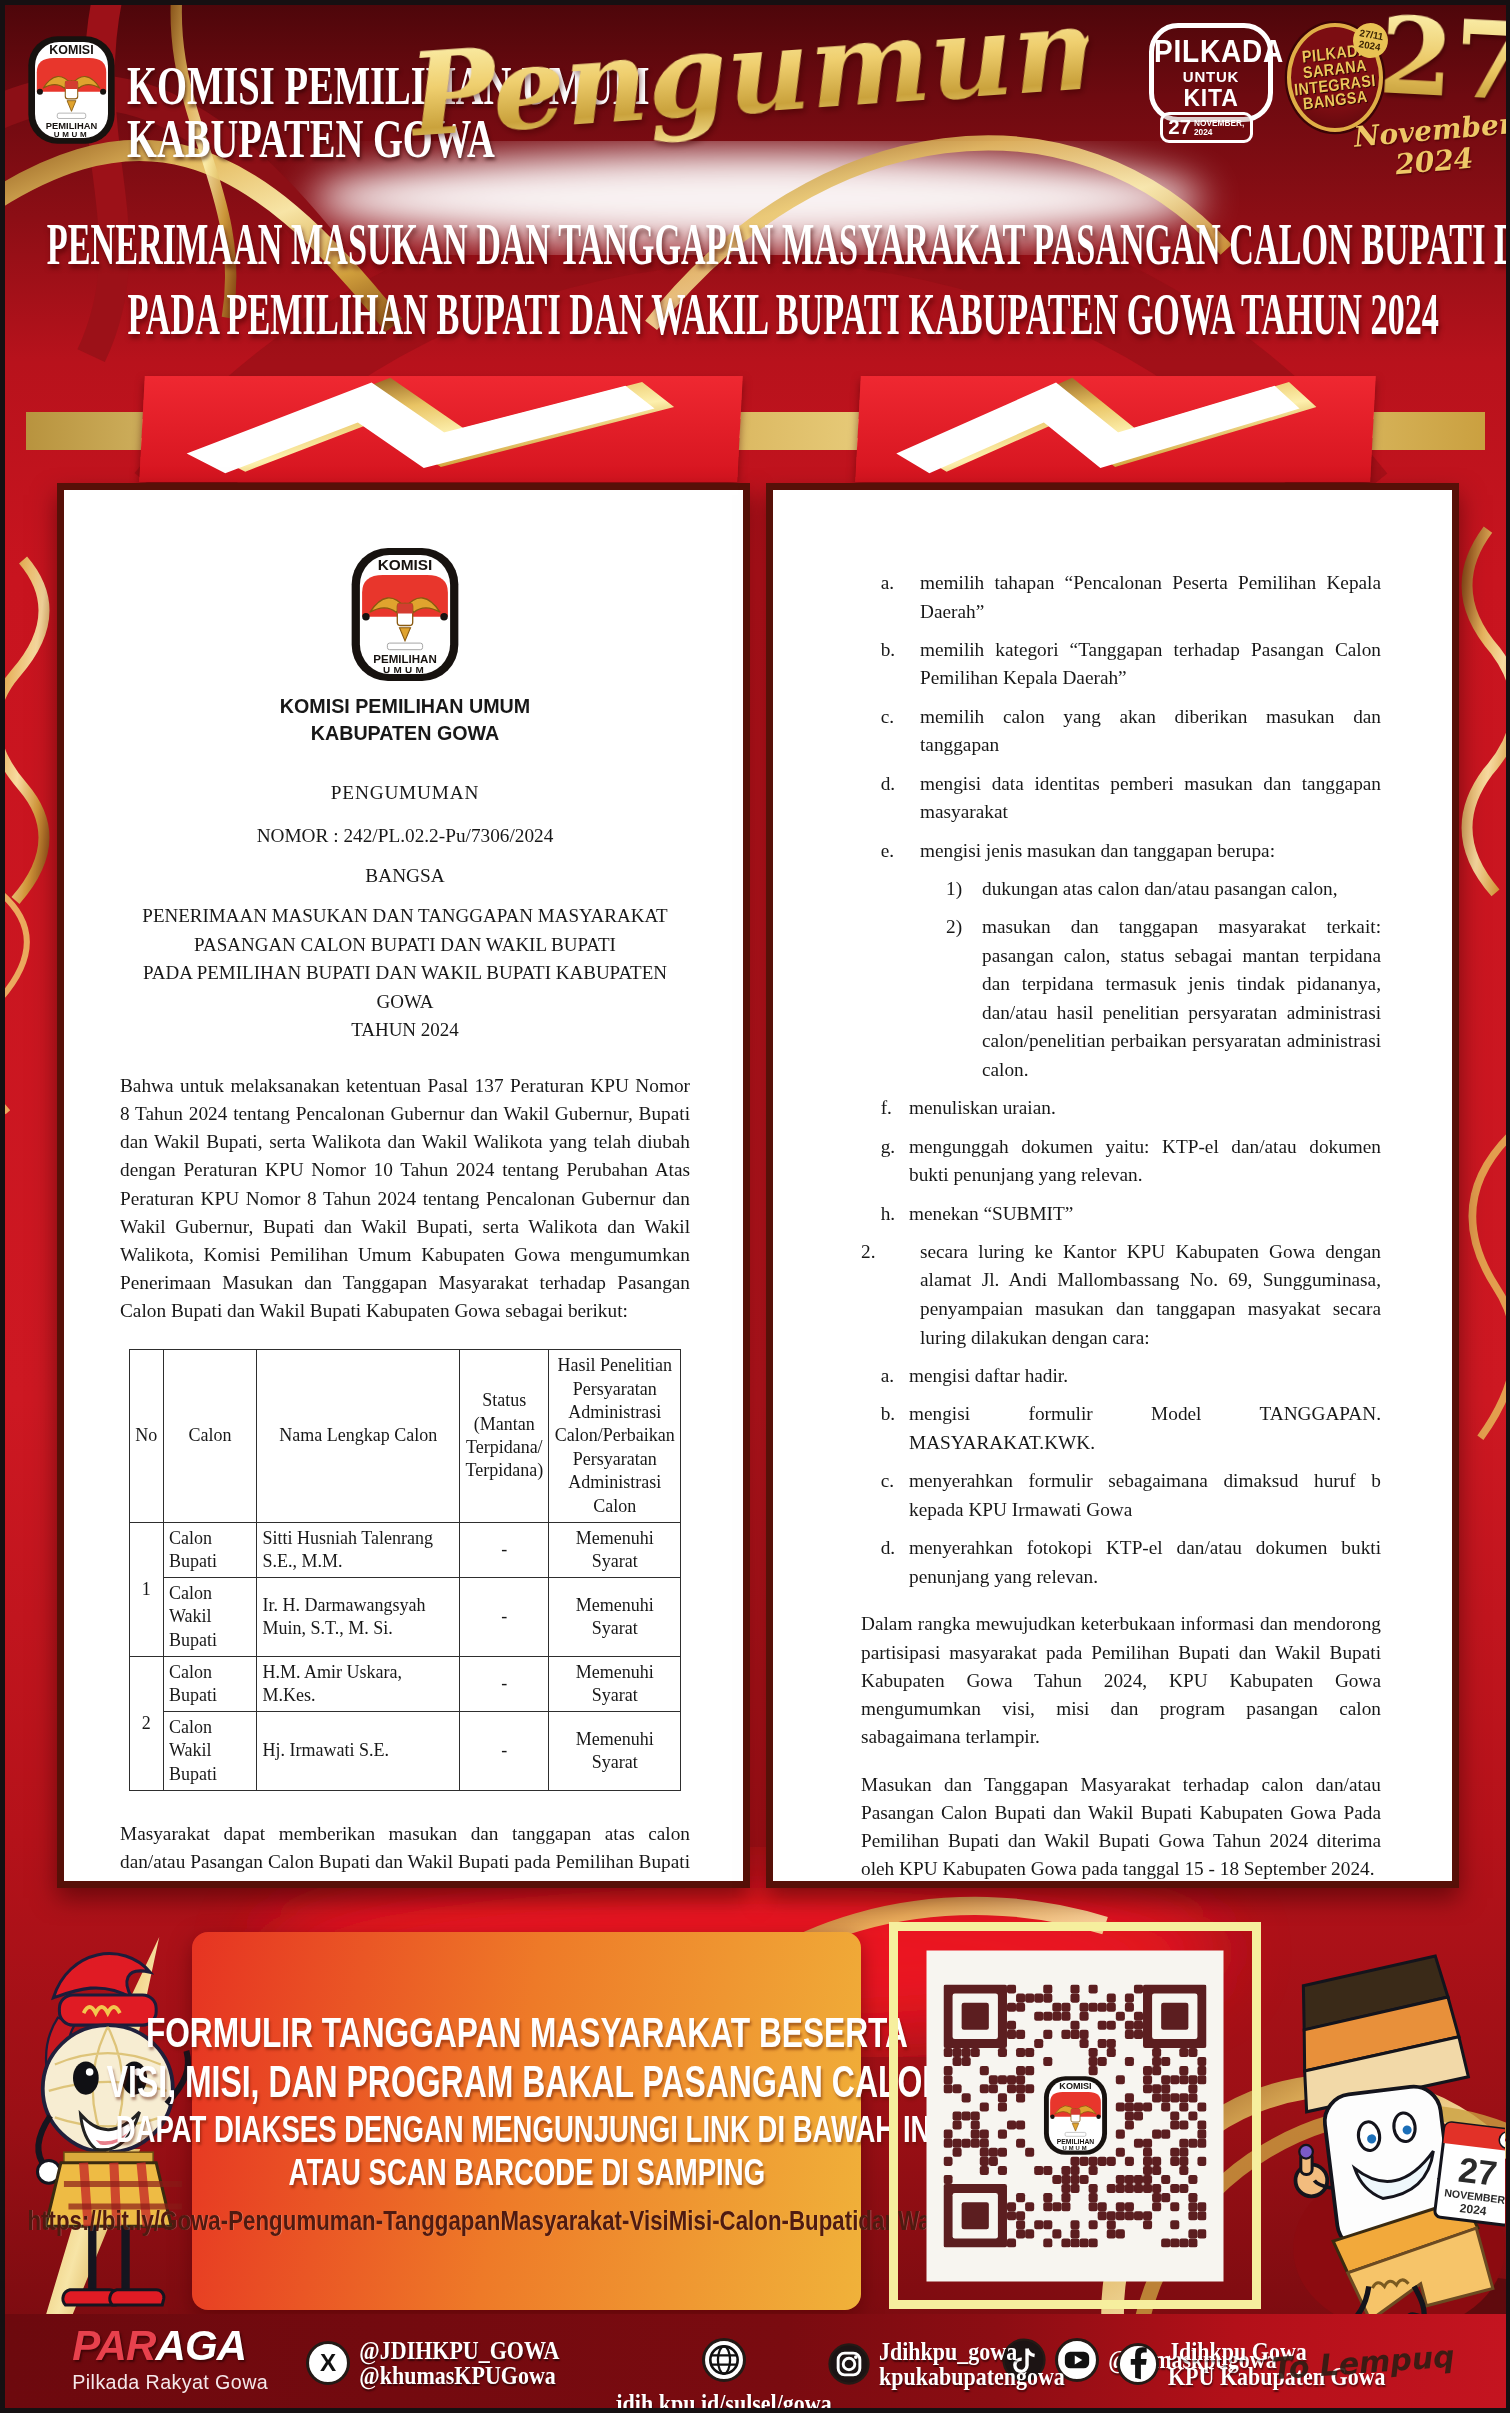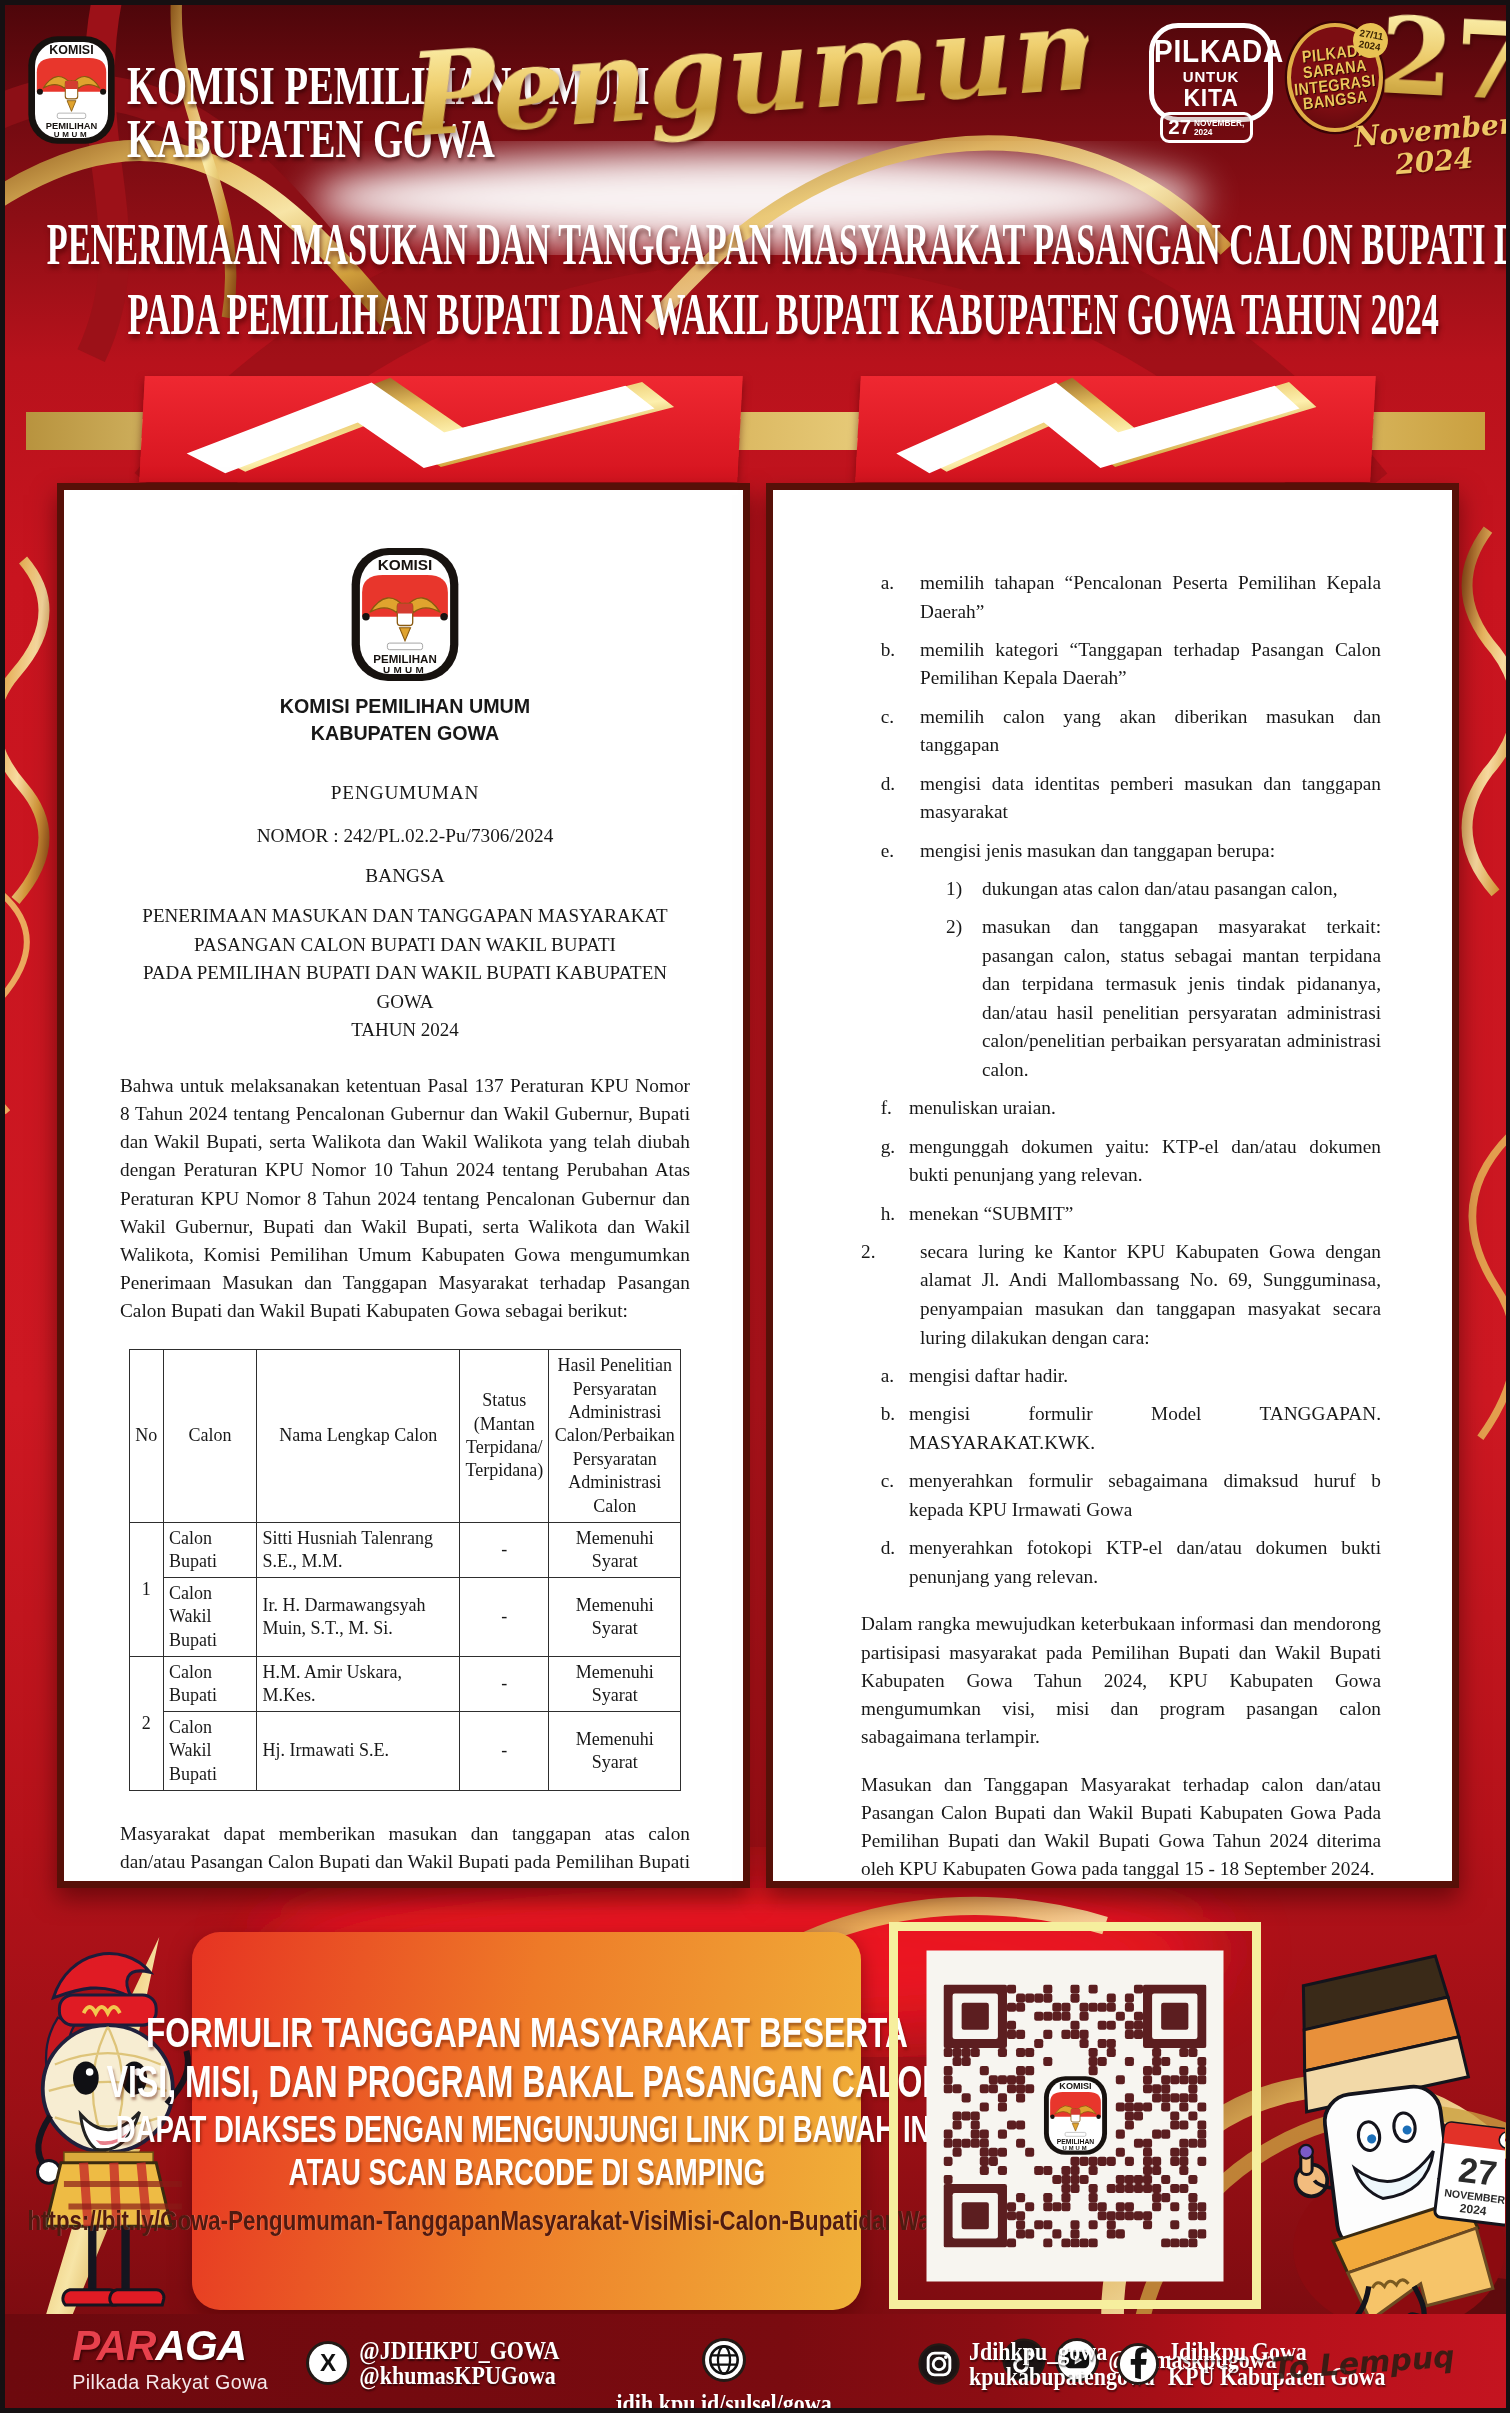--- a/index.html
+++ b/index.html
@@ -81,21 +81,21 @@
   .lettered2{position:relative;padding-left:48px;margin-bottom:9.8px;text-align:justify;}
   .lettered2 .marker{position:absolute;left:19.7px;top:0;}
   .subitem{position:relative;padding-left:121px;margin-bottom:9.8px;text-align:justify;}
   .subitem .marker{position:absolute;left:85px;top:0;}
   .mainitem{position:relative;padding-left:59px;margin-bottom:9.8px;text-align:justify;}
   .mainitem .marker{position:absolute;left:0;top:0;}
   .pr-para{margin-bottom:11.4px;}
 
   
   .mascot-left{position:absolute;left:10.6px;top:1928px;z-index:3;}
-  .cta-box{position:absolute;left:192px;top:1932px;width:669px;height:378px;border-radius:28px;z-index:3;
+  .cta-box{position:absolute;left:192px;top:1932px;width:669px;height:378px;border-radius:16px;z-index:3;
     background:linear-gradient(100deg,#e63322 0%,#ee7a28 48%,#f0b23a 100%);
     display:flex;flex-direction:column;align-items:center;justify-content:center;box-sizing:border-box;padding:18px 34px;
     box-shadow:0 7.6px 21px rgba(70,0,0,.5);}
   .cta-line{color:#fff;font-family:"Liberation Sans",sans-serif;font-weight:700;white-space:nowrap;
     text-shadow:1.5px 2.3px 2.3px rgba(90,20,0,.45);}
   .cl1{font-size:33px;transform:scale(.96,1.3);margin:6px 0 10.6px;}
   .cl2{font-size:34px;transform:scale(.94,1.3);margin-bottom:12px;}
   .cl3{font-size:29px;transform:scale(.95,1.25);margin-bottom:10.6px;}
   .cl4{font-size:29px;transform:scale(.95,1.25);margin-bottom:16.6px;}
   .cta-url{font-size:23px;font-family:"Liberation Sans",sans-serif;font-weight:700;color:#4f1a10;white-space:nowrap;
@@ -730,21 +730,21 @@
       </svg>
       <div class="fh">@humaskpugowa</div>
     </div>
 
     <div class="fgroup" style="left:872px;top:24px;transform:translateX(0);" hidden=""></div>
 
     <div class="fgroup" style="left:392px;top:24px;" hidden=""></div>
 
   </div>
 
-  <div class="fgroup z4" style="left:918px;top:2339px;justify-content:space-between;">
+  <div class="fgroup z4" style="left:828px;top:2339px;justify-content:space-between;">
     <svg width="42" height="42" viewBox="0 0 58 58">
       <circle cx="29" cy="29" r="27" fill="#1c1414" stroke="#241a16" stroke-width="3"></circle>
       <rect x="14" y="14" width="30" height="30" rx="9" fill="none" stroke="#fff" stroke-width="4"></rect>
       <circle cx="29" cy="29" r="8" fill="none" stroke="#fff" stroke-width="4"></circle>
       <circle cx="38.5" cy="19.5" r="2.6" fill="#fff"></circle>
     </svg>
     <div>
       <div class="fh">Jdihkpu_gowa</div>
       <div class="fh">kpukabupatengowa</div>
     </div>

